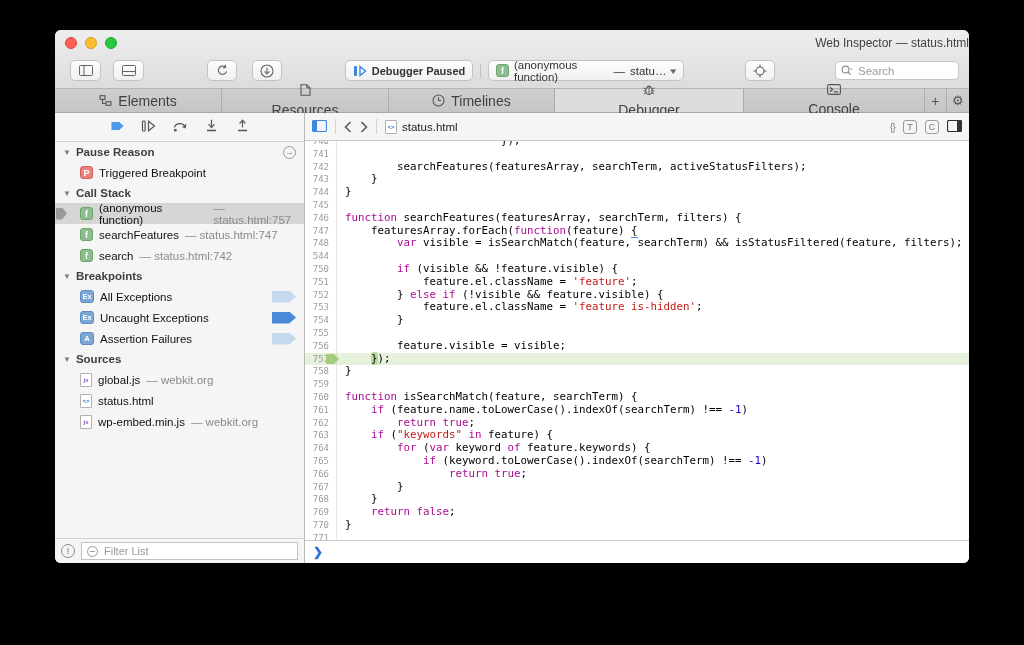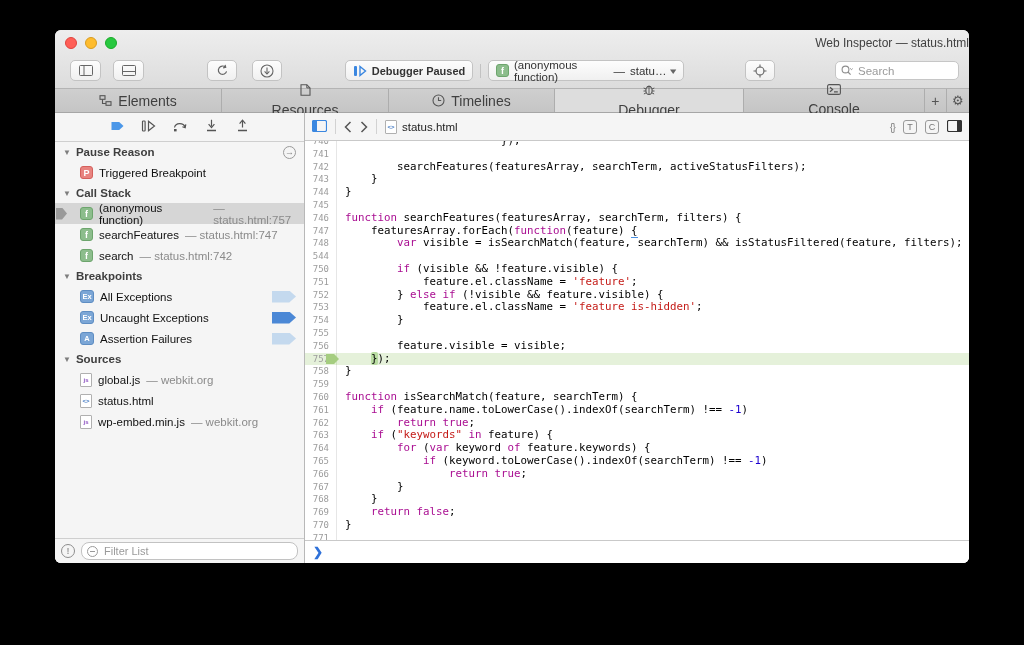--- a/index.html
+++ b/index.html
@@ -66,21 +66,21 @@
     clip-path:polygon(0 0,72% 0,100% 50%,72% 100%,0 100%);}
   .bp-pill.on{background:#4b88d6;}
   .bp-pill.off{background:#c4d9ee;}
   .file-icon{position:relative;width:12px;height:14px;background:#fff;border:1px solid #b0b0b0;border-radius:1px;
     display:flex;align-items:center;justify-content:center;font-size:6px;font-weight:700;box-sizing:border-box;flex:none;}
   .file-icon.js{color:#8a4fc0;}
   .file-icon.html{color:#3b74c0;}
   .filterbar{height:24px;border-top:1px solid #cfcfcf;display:flex;align-items:center;padding:0 6px;gap:6px;background:#f5f5f5;}
   .err-btn{width:14px;height:14px;border:1px solid #8d8d8d;border-radius:50%;color:#6f6f6f;font-size:9px;
     display:flex;align-items:center;justify-content:center;box-sizing:border-box;}
-  .filter-input{flex:1;height:18px;border:1px solid #c2c2c2;border-radius:8px;background:#fff;display:flex;
+  .filter-input{flex:1;height:18px;border:1px solid #c2c2c2;border-radius:0;background:#fff;display:flex;
     align-items:center;padding:0 5px;gap:4px;box-sizing:border-box;}
   .filter-input input{border:none;outline:none;width:100%;font-size:11px;background:transparent;
     font-family:"Liberation Sans",sans-serif;}
   .filter-input input::placeholder{color:#9a9a9a;}
   .filter-glyph{width:11px;height:11px;border:1px solid #9a9a9a;border-radius:50%;box-sizing:border-box;position:relative;flex:none;}
   .filter-glyph::after{content:"";position:absolute;left:2px;right:2px;top:4px;height:1px;background:#9a9a9a;}
   
   .content{flex:1;display:flex;flex-direction:column;min-width:0;background:#fff;}
   .navbar{height:27px;background:#f5f5f5;border-bottom:1px solid #c9c9c9;display:flex;align-items:center;
     padding:0 7px;gap:8px;flex:none;}

